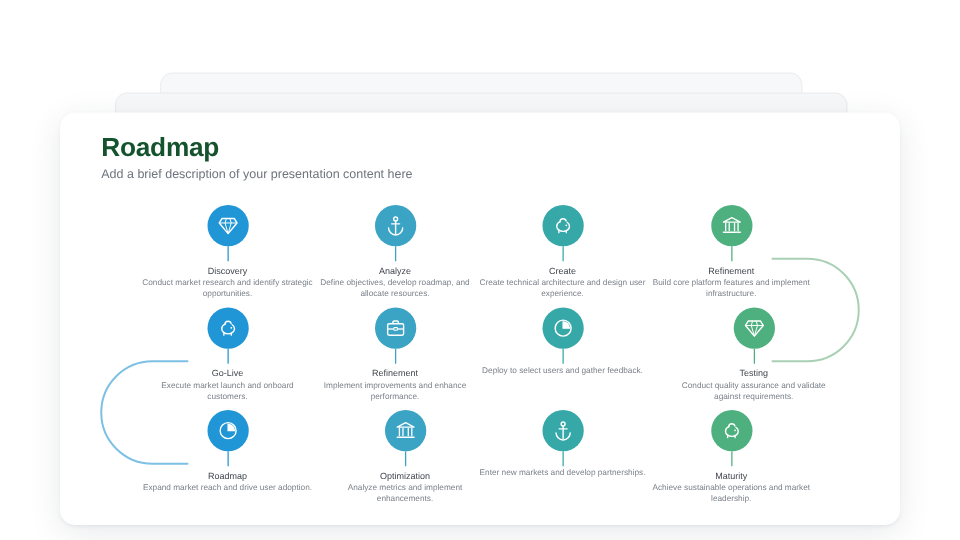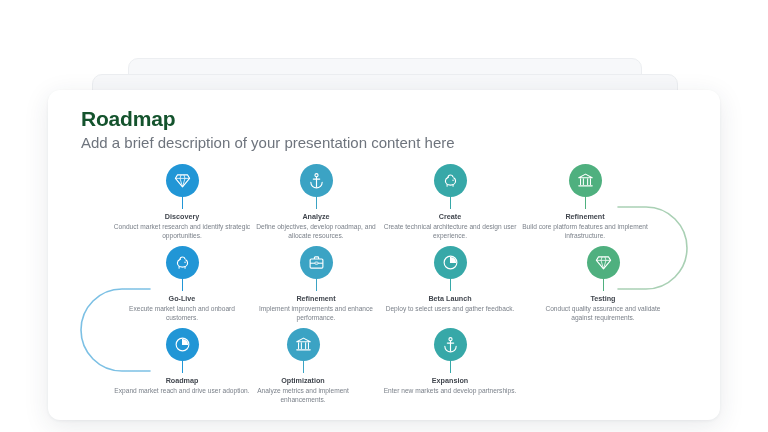--- a/index.html
+++ b/index.html
@@ -56,21 +56,21 @@
     top: 17px;
     font-size: 21px;
     font-weight: bold;
     color: #14532d;
     letter-spacing: -0.2px;
   }
   .slide-subtitle {
     position: absolute;
     left: 33px;
     top: 44px;
-    font-size: 15px;
+    font-size: 10px;
     color: #6e747d;
   }
 
   
   .timeline {
     position: absolute;
     left: 0;
     top: 0;
     width: 672px;
     height: 330px;
@@ -106,21 +106,21 @@
   }
   .node .stem {
     width: 1px;
     height: 12px;
     margin: 0 auto;
     position: relative;
     z-index: 1;
   }
   .node .n-title {
     font-size: 7.2px;
-    font-weight: bold;
+    font-weight: normal;
     color: #41464e;
     margin-top: 3px;
     line-height: 1.25;
   }
   .node .n-desc {
     font-size: 6.6px;
     color: #7b818a;
     line-height: 1.42;
     margin-top: 1px;
     padding: 0 6px;
@@ -257,21 +257,20 @@
 
     <div class="node" style="left:402px; top:156px;">
       <div class="bubble" style="background:#37a8a8;">
         <svg width="17" height="17" viewBox="0 0 24 24">
           <circle cx="12" cy="12" r="9" fill="none" stroke="#fff" stroke-width="1.6"></circle>
           <path d="M12 4.2V12h7.8" stroke="#fff" stroke-width="1.5" fill="none"></path>
           <path d="M12 12 19.8 12A7.8 7.8 0 0 0 12 4.2z" fill="#fff"></path>
         </svg>
       </div>
       <div class="stem" style="background:#37a8a8;"></div>
-      <div class="n-title">Beta Launch</div>
       <div class="n-desc">Deploy to select users and gather feedback.</div>
     </div>
 
     <div class="node" style="left:555px; top:156px;">
       <div class="bubble" style="background:#4fb07f;">
         <svg width="17" height="17" viewBox="0 0 24 24">
           <path d="M5 4h14l3 5-10 12L2 9z" fill="none" stroke="#fff" stroke-width="1.6" stroke-linejoin="round"></path>
           <path d="M2 9h20M8.5 9l3.5 12M15.5 9L12 21M8.5 9 10 4M15.5 9 14 4" stroke="#fff" stroke-width="1.1" fill="none"></path>
         </svg>
       </div>
@@ -286,21 +285,21 @@
           <circle cx="12" cy="12" r="9" fill="none" stroke="#fff" stroke-width="1.6"></circle>
           <path d="M12 4.2V12h7.8" stroke="#fff" stroke-width="1.5" fill="none"></path>
           <path d="M12 12 19.8 12A7.8 7.8 0 0 0 12 4.2z" fill="#fff"></path>
         </svg>
       </div>
       <div class="stem" style="background:#2196d6;"></div>
       <div class="n-title">Roadmap</div>
       <div class="n-desc">Expand market reach and drive user adoption.</div>
     </div>
 
-    <div class="node" style="left:255px; top:238px;">
+    <div class="node" style="left:276px; top:238px;">
       <div class="bubble" style="background:#3ba3c4;">
         <svg width="17" height="17" viewBox="0 0 24 24">
           <path d="M12 3 2.5 8h19z" fill="none" stroke="#fff" stroke-width="1.5" stroke-linejoin="round"></path>
           <path d="M5 9.5v8M9 9.5v8M15 9.5v8M19 9.5v8" stroke="#fff" stroke-width="1.5" stroke-linecap="round"></path>
           <path d="M2.5 19.5h19" stroke="#fff" stroke-width="1.6" stroke-linecap="round"></path>
         </svg>
       </div>
       <div class="stem" style="background:#3ba3c4;"></div>
       <div class="n-title">Optimization</div>
       <div class="n-desc">Analyze metrics and implement enhancements.</div>
@@ -309,19 +308,31 @@
     <div class="node" style="left:402px; top:238px;">
       <div class="bubble" style="background:#37a8a8;">
         <svg width="17" height="17" viewBox="0 0 24 24">
           <circle cx="12" cy="4.5" r="2.2" fill="none" stroke="#fff" stroke-width="1.6"></circle>
           <path d="M12 6.7V21" stroke="#fff" stroke-width="1.6" stroke-linecap="round"></path>
           <path d="M7.5 10h9" stroke="#fff" stroke-width="1.6" stroke-linecap="round"></path>
           <path d="M4 14.5a8 8 0 0 0 16 0" fill="none" stroke="#fff" stroke-width="1.6" stroke-linecap="round"></path>
         </svg>
       </div>
       <div class="stem" style="background:#37a8a8;"></div>
-      <div class="n-title">Expansion</div>
       <div class="n-desc">Enter new markets and develop partnerships.</div>
     </div>
 
+    <div class="node" style="left:537px; top:238px;">
+      <div class="bubble" style="background:#4fb07f;">
+        <svg width="17" height="17" viewBox="0 0 24 24">
+          <path d="M16.5 8.2c1.6 1 2.7 2.6 2.7 4.5 0 3.2-3.2 5.8-7.2 5.8S4.8 15.9 4.8 12.7c0-2.2 1.5-4.1 3.7-5.1" fill="none" stroke="#fff" stroke-width="1.6" stroke-linecap="round"></path>
+          <path d="M8.5 7.6c0-1.9 1.6-3.4 3.5-3.4 1.6 0 3 1 3.4 2.5" fill="none" stroke="#fff" stroke-width="1.6" stroke-linecap="round"></path>
+          <circle cx="15.6" cy="11.6" r="1" fill="#fff"></circle>
+          <path d="M7.2 17.2V20M15.6 17.6V20" stroke="#fff" stroke-width="1.5" stroke-linecap="round"></path>
+        </svg>
+      </div>
+      <div class="stem" style="background:#4fb07f;"></div>
+      <div class="n-title">Maturity</div>
+      <div class="n-desc">Achieve sustainable operations and market leadership.</div>
+    </div>
 
   </div>
 </div>
 
 </body></html>

